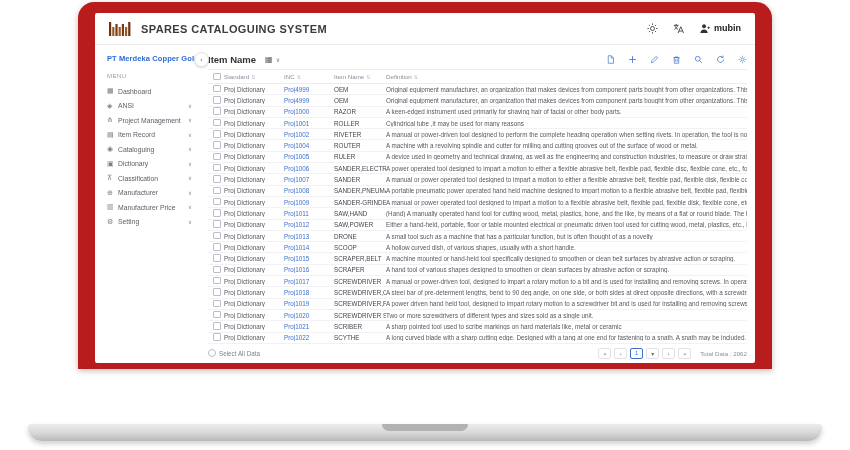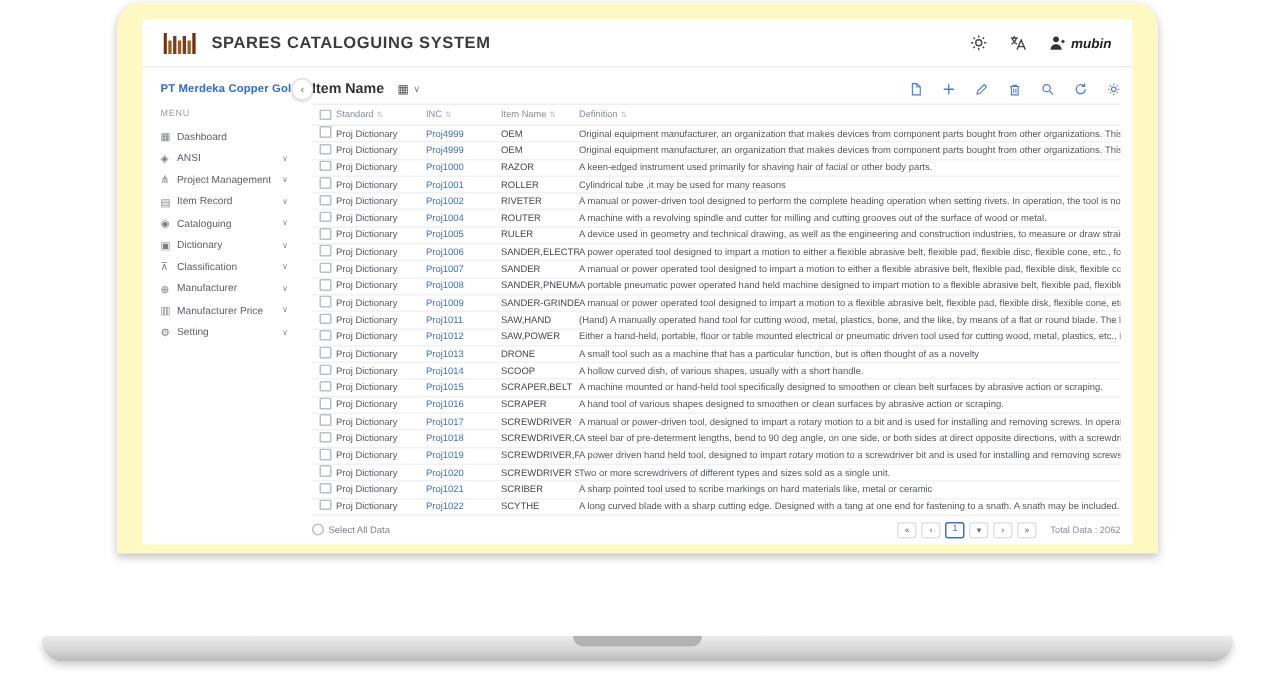--- a/index.html
+++ b/index.html
@@ -1,38 +1,38 @@
 <!DOCTYPE html>
 <html><head>
 <meta charset="utf-8">
 <style>
   html,body{margin:0;padding:0;}
   body{width:850px;height:450px;background:#ffffff;position:relative;overflow:hidden;
        font-family:"Liberation Sans",sans-serif;-webkit-font-smoothing:antialiased;}
   .icon,.glyph{font-family:"DejaVu Sans",sans-serif;}
 
   
-  .bezel{position:absolute;left:78px;top:2px;width:694px;height:367px;background:#fef9c3;
+  .bezel{position:absolute;left:78px;top:2px;width:694px;height:367px;background:#b91c1c;
          border-radius:16px 16px 0 0;box-shadow:0 2px 6px rgba(0,0,0,.25);}
   .screen{position:absolute;left:17px;top:11px;right:17px;bottom:6px;background:#fff;
           overflow:hidden;border-radius:2px;display:flex;flex-direction:column;}
   .base{position:absolute;left:28px;top:424px;width:794px;height:17px;
         background:linear-gradient(180deg,#ececec 0%,#d6d6d6 55%,#b9b9b9 100%);
         border-radius:3px 3px 14px 14px;box-shadow:0 3px 5px rgba(0,0,0,.18);}
   .notch{position:absolute;left:50%;transform:translateX(-50%);top:0;width:86px;height:7px;
          background:#b2b2b2;border-radius:0 0 8px 8px;}
 
   
   .app-header{height:31px;min-height:31px;display:flex;align-items:center;padding:0 14px;
               border-bottom:1px solid #ededed;}
   .logo{width:22px;height:14px;margin-right:10px;}
   .app-title{font-size:11px;font-weight:700;letter-spacing:.4px;color:#3c3c3c;}
   .hdr-right{margin-left:auto;display:flex;align-items:center;gap:15px;color:#444;}
   .hdr-ic{width:11px;height:11px;display:block;}
-  .user-wrap{display:flex;align-items:flex-end;gap:4px;font-style:italic;}
+  .user-wrap{display:flex;align-items:flex-start;gap:4px;}
   .user-name{font-size:9px;color:#222;font-weight:600;}
 
   
   .app-body{flex:1;display:flex;min-height:0;}
   .sidebar{width:106px;min-width:106px;padding:9px 0 0 12px;box-sizing:border-box;}
   .company{font-size:7.5px;font-weight:700;color:#2e6bd6;letter-spacing:.1px;}
   .menu-label{font-size:6px;color:#9aa0a6;margin:10px 0 5px;letter-spacing:.5px;}
   .menu-item{display:flex;align-items:center;height:14.5px;cursor:pointer;color:#5b5f66;}
   .menu-item .icon{width:11px;font-size:7px;color:#7a7f87;}
   .menu-item .lbl{font-size:6.8px;white-space:nowrap;}

